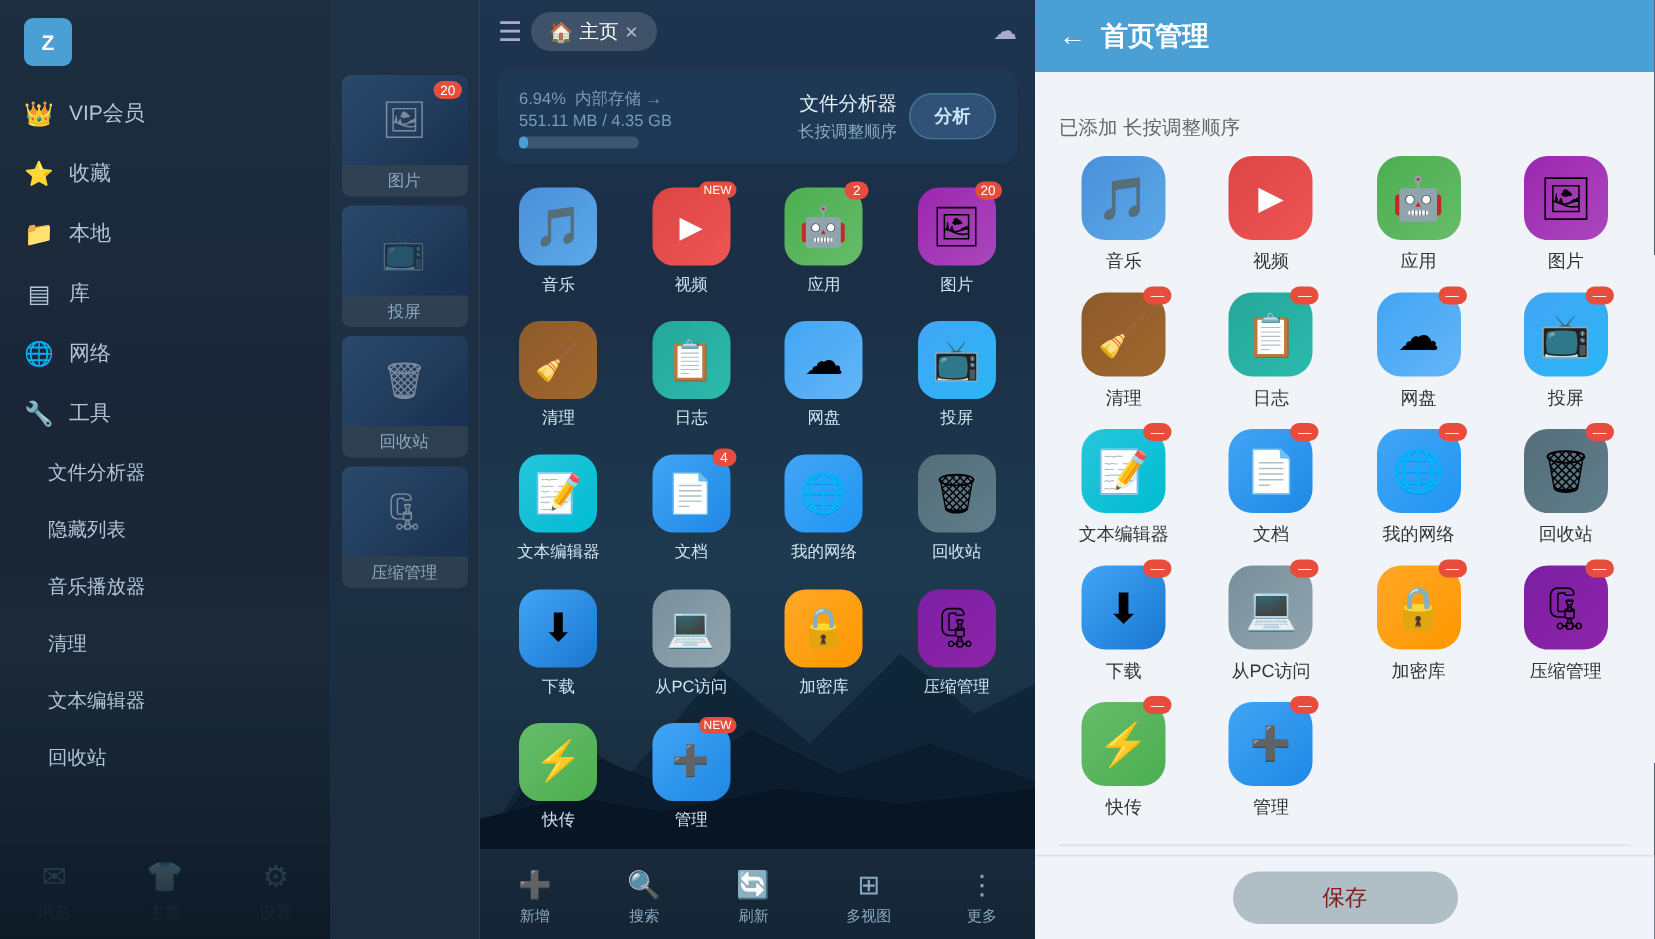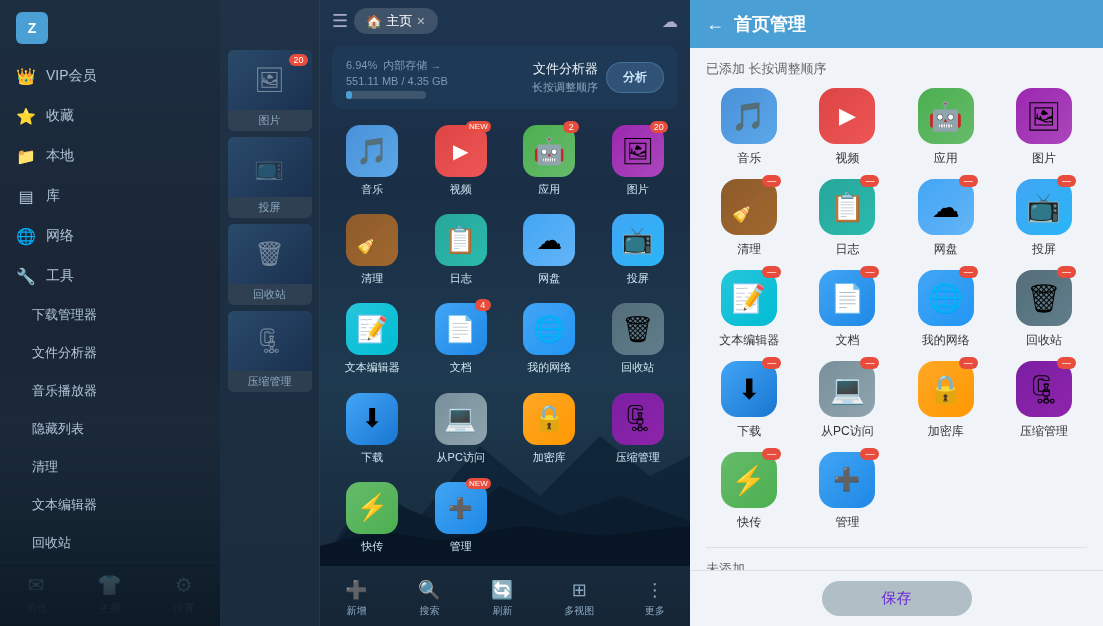--- a/index.html
+++ b/index.html
@@ -301,21 +301,21 @@
     .right-back {
       color: white; font-size: 18px; cursor: pointer;
     }
     .right-title {
       color: white;
       font-size: 18px;
       font-weight: bold;
     }
     .right-content {
       flex: 1;
-      padding: 12px 16px;
+      padding: 28px 16px;
       overflow-y: auto;
     }
     .section-label {
       font-size: 13px;
       color: #666;
       margin-bottom: 10px;
     }
     .manage-grid {
       display: grid;
       grid-template-columns: repeat(4, 1fr);
@@ -366,21 +366,21 @@
       border-top: 1px solid #dde;
       display: flex;
       justify-content: center;
     }
     .save-btn {
       background: #b0bec5;
       border: none;
       border-radius: 20px;
       padding: 8px 60px;
       font-size: 15px;
-      color: #6d28d9;
+      color: #7f1d1d;
       cursor: pointer;
       font-family: Liberation Mono, monospace;
     }
   </style>
 </head>
 <body>
 
 <div class="left-panel">
   <div class="left-panel-bg"></div>
 
@@ -409,30 +409,27 @@
     <div class="left-nav-item">
       <span class="nav-icon">🌐</span>
       <span>网络</span>
     </div>
     <div class="left-nav-item">
       <span class="nav-icon">🔧</span>
       <span>工具</span>
     </div>
 
     <div class="left-nav-item sub-item">
-      <span>下载管理器</span>
+      <span>文件分析器</span>
     </div>
     <div class="left-nav-item sub-item">
-      <span>文件分析器</span>
+      <span>隐藏列表</span>
     </div>
     <div class="left-nav-item sub-item">
       <span>音乐播放器</span>
-    </div>
-    <div class="left-nav-item sub-item">
-      <span>隐藏列表</span>
     </div>
     <div class="left-nav-item sub-item">
       <span>清理</span>
     </div>
     <div class="left-nav-item sub-item">
       <span>文本编辑器</span>
     </div>
     <div class="left-nav-item sub-item">
       <span>回收站</span>
     </div>

